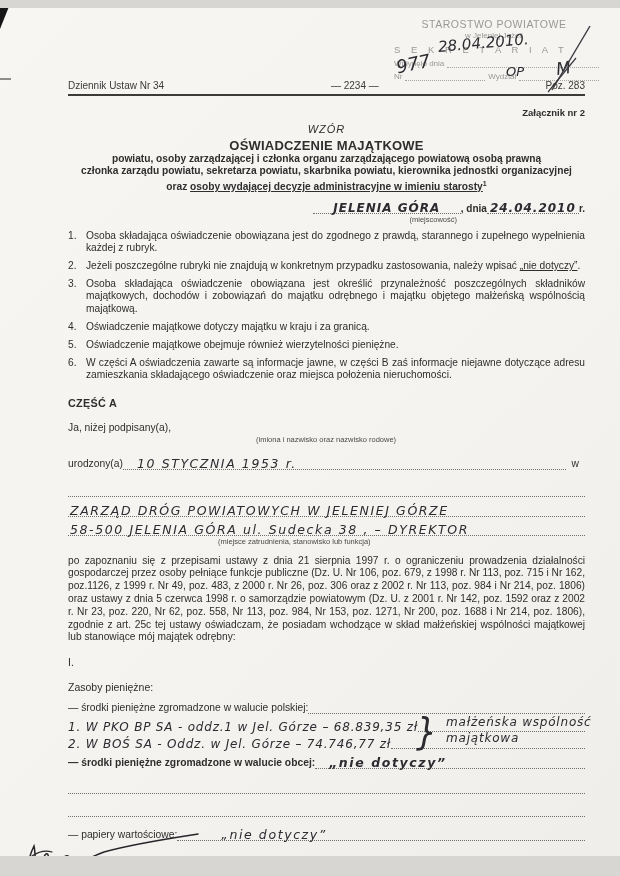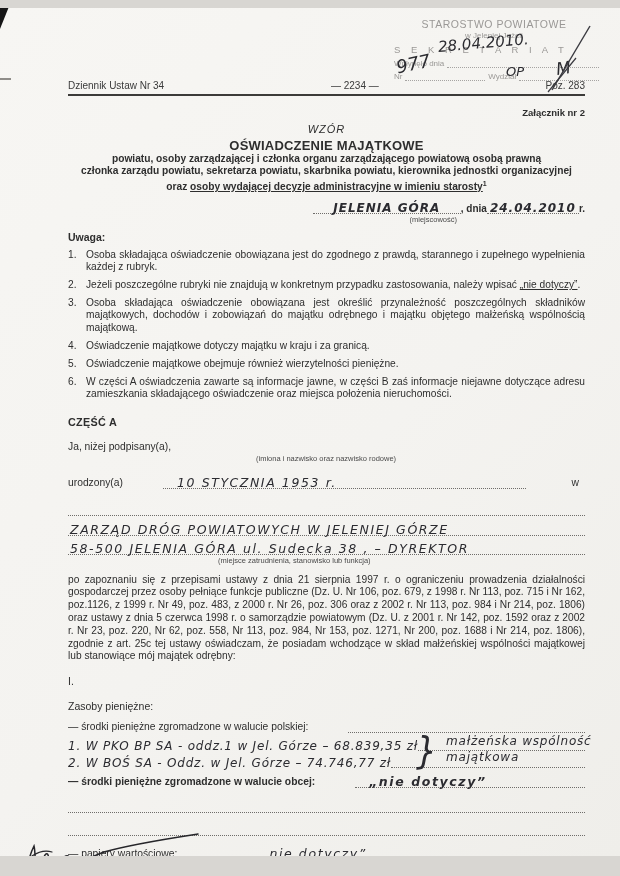--- a/index.html
+++ b/index.html
@@ -37,21 +37,21 @@
   .dl-date{width:92px;}
   .dl-fill .hw{font-size:12px;letter-spacing:1px;position:relative;top:2px;white-space:nowrap;}
   .dl-caption{text-align:right;padding-right:128px;font-size:7.5px;color:#4a4a4a;margin-top:1px;}
   
   .uwaga-label{font-weight:bold;font-size:10.5px;margin-top:7px;}
   .uitem{display:flex;margin-top:6px;font-size:10.2px;line-height:12.2px;}
   .uitem .num{flex:0 0 18px;}
   .uitem .txt{flex:1;text-align:justify;}
   .part-a{font-weight:bold;font-size:10.8px;margin-top:15px;letter-spacing:.3px;}
   
-  .frow{display:flex;align-items:flex-end;font-size:10.3px;margin-top:10px;gap:40px;}
+  .frow{display:flex;align-items:flex-end;font-size:10.3px;margin-top:10px;}
   .frow .lbl{white-space:nowrap;padding-bottom:1px;}
   .fill{flex:1;border-bottom:1px dotted #6f6d6a;position:relative;min-height:13px;}
   .fill .hw{position:relative;top:2px;padding-left:14px;font-size:12.5px;letter-spacing:1.6px;white-space:nowrap;}
   .cap{font-size:7.5px;color:#4a4a4a;margin-top:1px;}
   .cap-name{padding-left:188px;}
   .cap-emp{padding-left:150px;}
   .dotrow{border-bottom:1px dotted #6f6d6a;height:13px;}
   .legal{font-size:10.2px;line-height:12.8px;text-align:justify;margin-top:9px;}
   .roman{font-size:10.5px;margin-top:12px;}
   .zasoby{font-size:10.5px;margin-top:13px;}
@@ -116,21 +116,20 @@
     <div class="sub"><span>oraz </span><span class="ul">osoby wydającej decyzje administracyjne w imieniu starosty</span><sup>1</sup></div>
 
     <div class="dateline">
       <span class="dl-fill dl-place"><span class="hw">JELENIA GÓRA</span></span>
       <span>, dnia</span>
       <span class="dl-fill dl-date"><span class="hw">24.04.2010</span></span>
       <span>r.</span>
     </div>
     <div class="dl-caption">(miejscowość)</div>
 
-    <div class="uwaga-label">Uwaga:</div>
     <div class="uitem">
       <span class="num">1.</span>
       <span class="txt">Osoba składająca oświadczenie obowiązana jest do zgodnego z prawdą, starannego i zupełnego wypełnienia każdej z rubryk.</span>
     </div>
     <div class="uitem">
       <span class="num">2.</span>
       <span class="txt"><span>Jeżeli poszczególne rubryki nie znajdują w konkretnym przypadku zastosowania, należy wpisać </span><span class="ul" style="text-decoration:underline">„nie dotyczy”</span><span>.</span></span>
     </div>
     <div class="uitem">
       <span class="num">3.</span>

